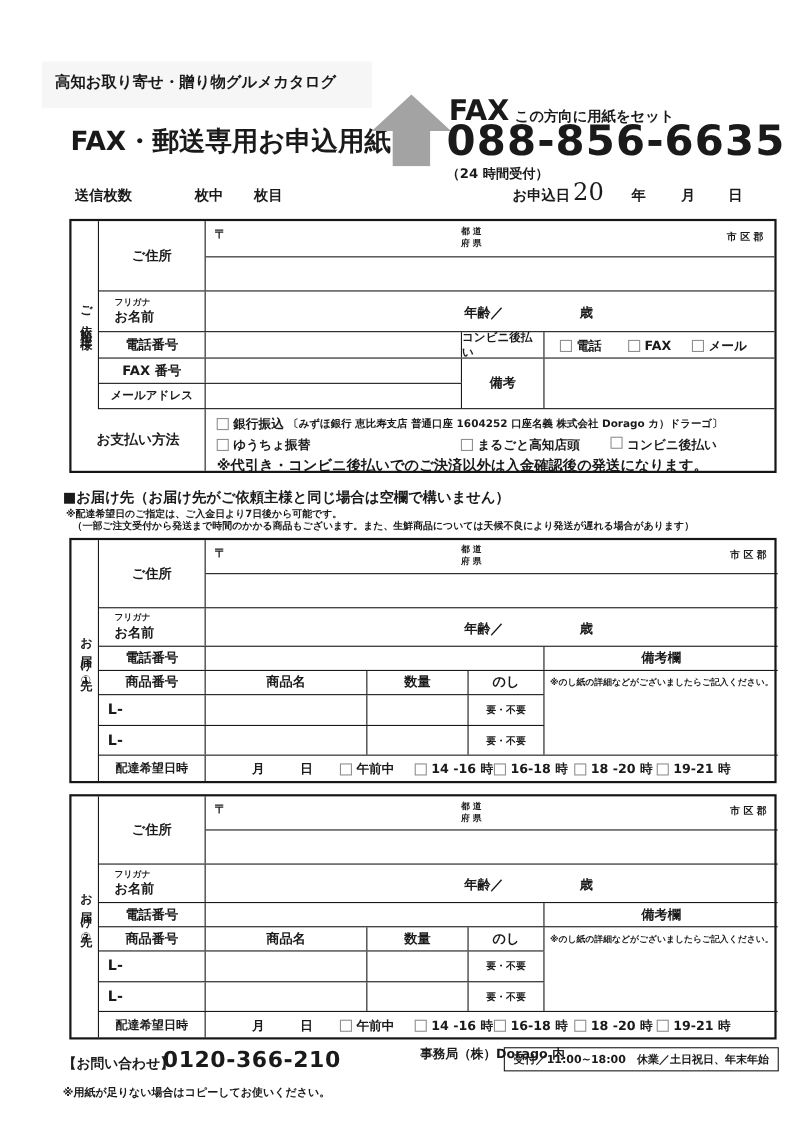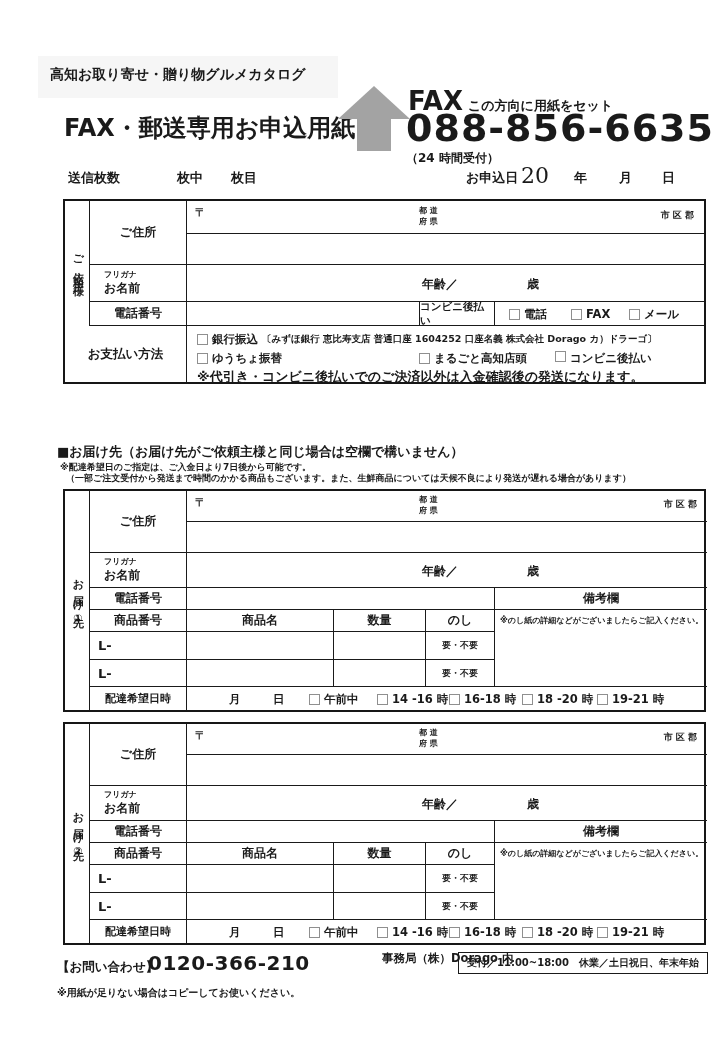--- a/index.html
+++ b/index.html
@@ -105,20 +105,34 @@
               <span class="cb"></span>
               <span>FAX</span>
             </span>
           <span class="abs row" style="left:134px;top:5px;align-items:center;">
               <span class="cb"></span>
               <span>メール</span>
             </span>
         </div>
       </div>
 
+      <div class="row bb cell" style="height:46px;">
+        <div class="col" style="width:330px;">
+          <div class="row bb cell" style="height:23px;">
+            <div class="lbl br cell" style="width:97px;">FAX 番号</div>
+            <div class="fill br cell"></div>
+          </div>
+          <div class="row cell" style="height:22px;">
+            <div class="lbl br cell" style="width:97px;font-size:10.5px;">メールアドレス</div>
+            <div class="fill br cell"></div>
+          </div>
+        </div>
+        <div class="lbl br cell" style="width:75px;">備考</div>
+        <div class="fill cell"></div>
+      </div>
     </div>
   </div>
 
   <div class="row" style="height:56px;">
     <div class="lbl br cell" style="width:122px;font-size:12.5px;">お支払い方法</div>
     <div class="fill rel cell" style="font-size:11.5px;">
       <span class="abs row" style="left:10px;top:6px;align-items:center;">
         <span class="cb"></span>
         <span style="margin-right:4px;">銀行振込</span>
         <span style="font-size:9.5px;">〔みずほ銀行 恵比寿支店 普通口座 1604252 口座名義 株式会社 Dorago カ）ドラーゴ〕</span>

